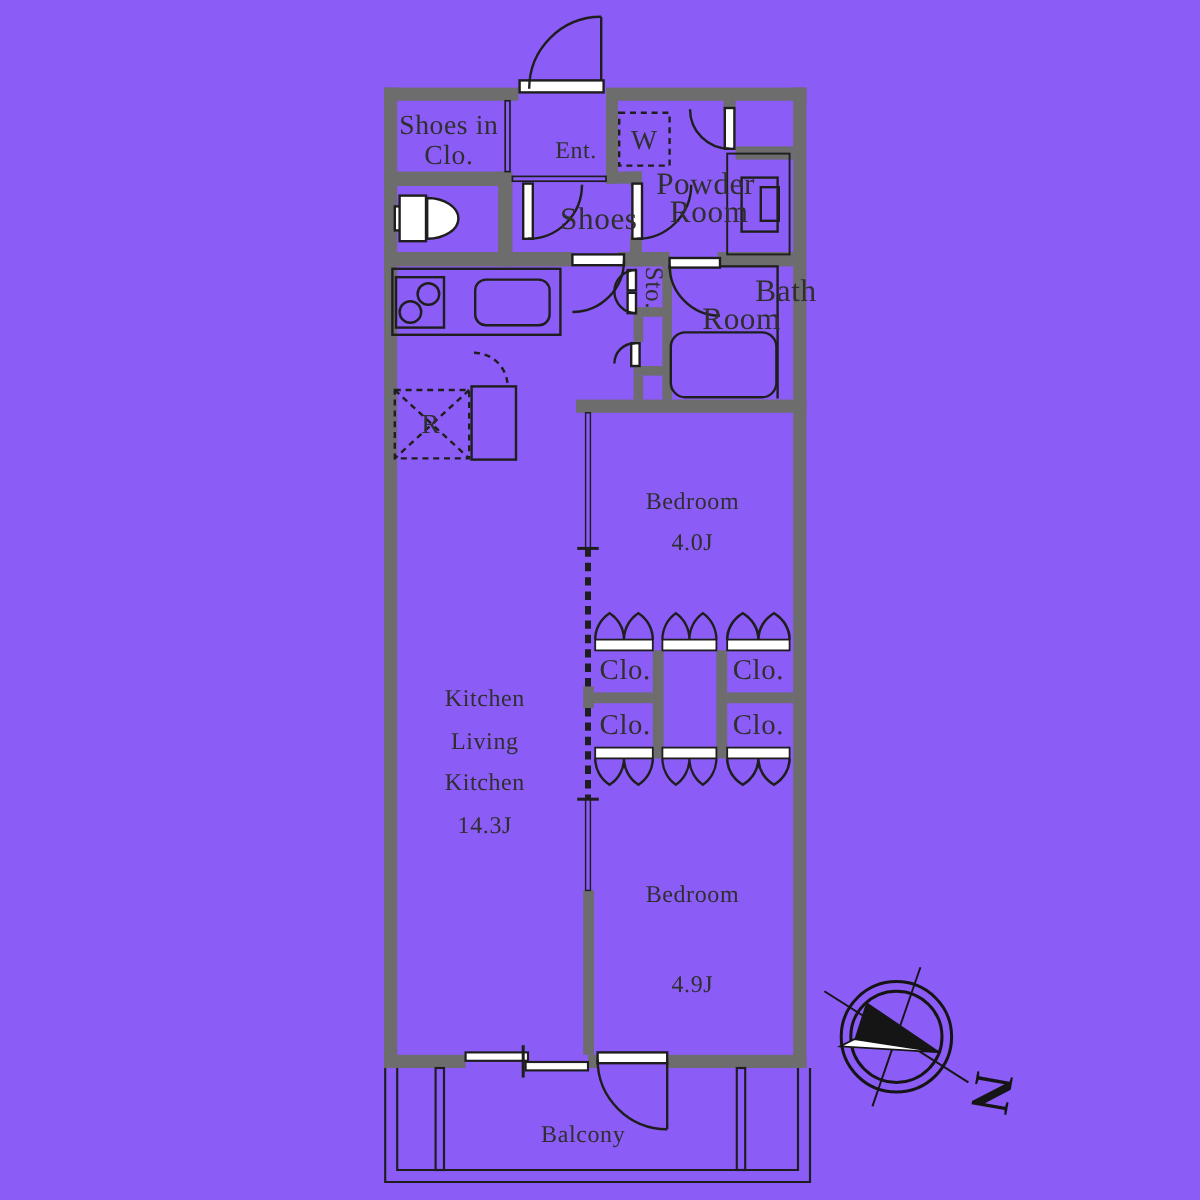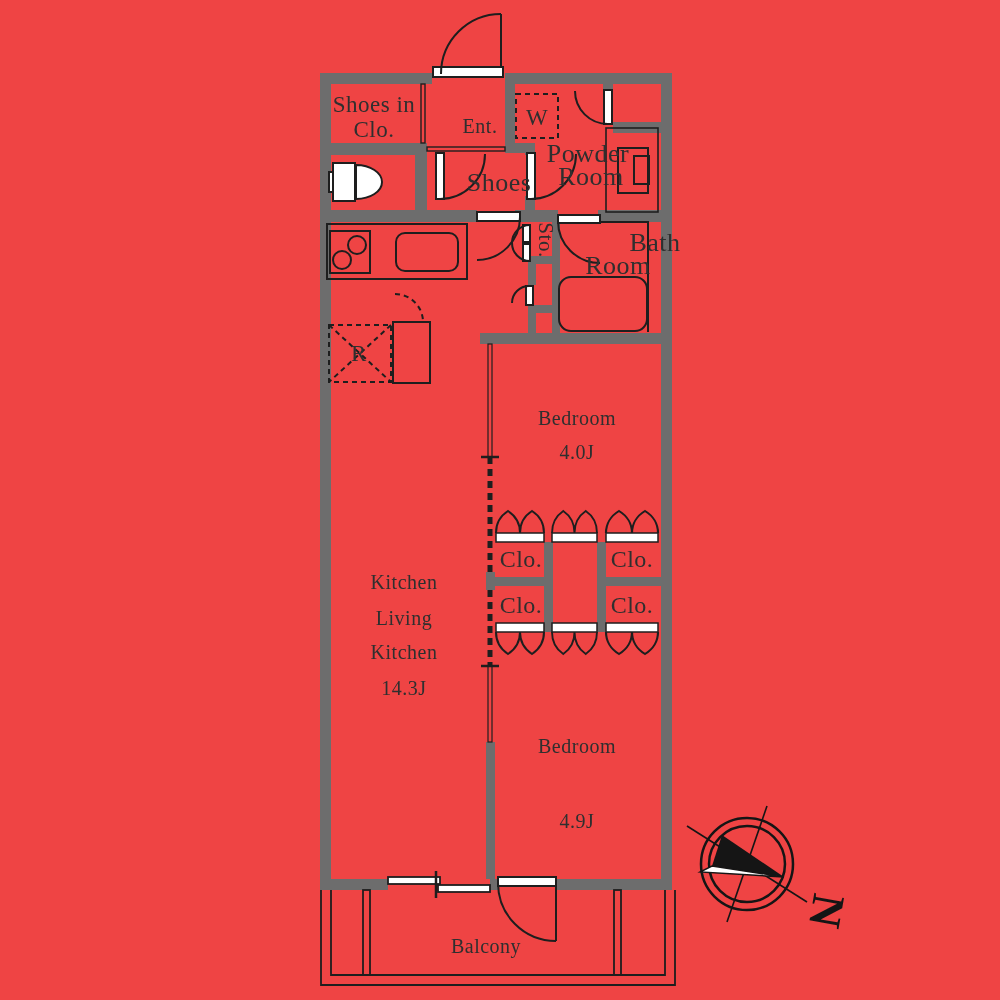--- a/index.html
+++ b/index.html
@@ -1,19 +1,19 @@
 <!DOCTYPE html>
 <html style="--wall-gray: #6d6d6d; --line-black: #1e1e1e; --label-text: #2f2f2f; --watermark-gray: #e7e7e7;"><head>
 <meta charset="utf-8">
 <style>
   :root{
     --wall-gray:#6d6d6d; --line-black:#1e1e1e; --label-text:#2f2f2f; --watermark-gray:#e7e7e7;
   }
   html,body{margin:0;padding:0;background:#fff;}
-  .stage{position:relative;width:1000px;height:1000px;background:#ef4444;overflow:hidden;
+  .stage{position:relative;width:1000px;height:1000px;background:#8b5cf6;overflow:hidden;
          font-family:"Liberation Serif","DejaVu Serif",serif;color:var(--label-text);}
   .stage svg{position:absolute;left:0;top:0;}
   .lbl{position:absolute;transform:translate(-50%,-50%);white-space:nowrap;
        color:var(--label-text);letter-spacing:.5px;line-height:1;}
   .f21{font-size:21px;} .f23{font-size:23px;} .f24{font-size:24px;}
   .f26{font-size:26px;} .f30{font-size:20px;}
   .rot90{transform:translate(-50%,-50%) rotate(90deg);}
   .watermark{position:absolute;transform:translate(-50%,-50%);white-space:nowrap;
        font-size:33px;letter-spacing:1px;color:var(--watermark-gray);
        text-shadow:1px 1px 0 #fdfdfd,-1px -1px 1px #cfcfcf;}

